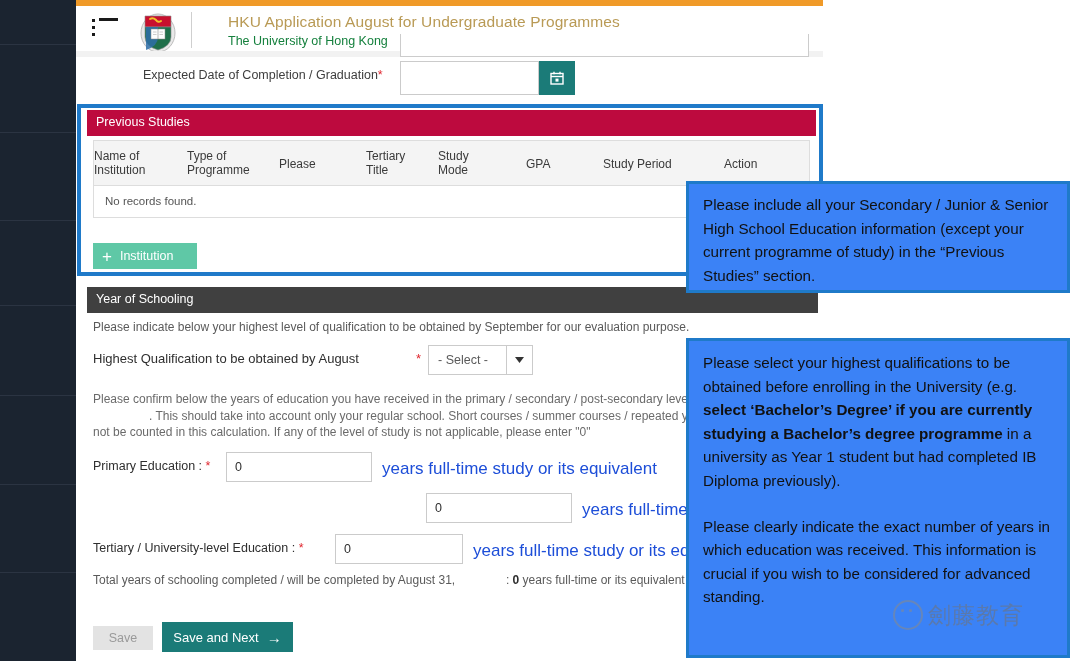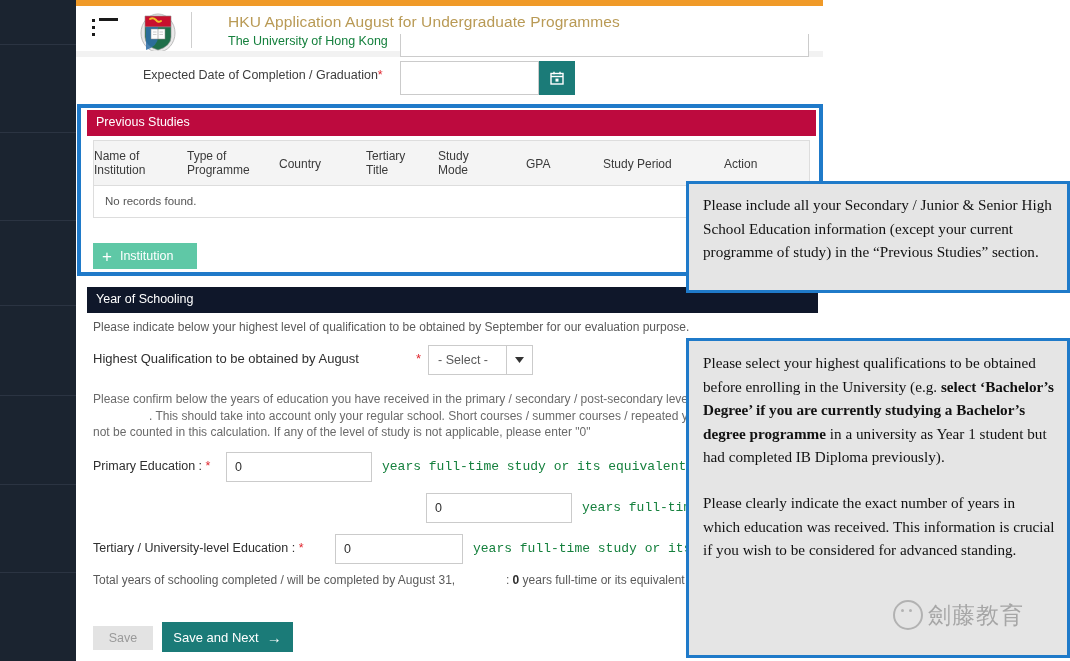--- a/index.html
+++ b/index.html
@@ -55,52 +55,52 @@
   #ps-table{position:absolute;left:17px;top:140px;width:717px;height:78px;border:1px solid #ddd;box-sizing:border-box;background:#fff;}
   #ps-thead{position:absolute;left:0;top:0;width:715px;height:44px;background:#f4f4f4;border-bottom:1px solid #ddd;}
   #ps-thead .th{position:absolute;top:8px;font-size:12px;color:#3a3a3a;line-height:14px;}
   #ps-norecord{position:absolute;left:11px;top:54px;font-size:11.5px;color:#555;}
 
   #inst-btn{position:absolute;left:17px;top:243px;width:104px;height:26px;background:#5fc8a6;color:#fff;
             font-size:12.5px;display:flex;align-items:center;cursor:pointer;border:none;}
   #inst-btn .plus{margin-left:9px;margin-right:8px;font-size:17px;font-weight:300;line-height:1;}
 
   
-  #ys-head{position:absolute;left:11px;top:287px;width:731px;height:26px;background:#0f172a;}
+  #ys-head{position:absolute;left:11px;top:287px;width:731px;height:26px;background:#404040;}
   #ys-head span{position:absolute;left:9px;top:5px;color:#fff;font-size:12.5px;}
 
   #ys-intro{position:absolute;left:17px;top:320px;width:725px;font-size:12px;color:#5a5a5a;}
 
   #hq-label{position:absolute;left:17px;top:351px;font-size:13px;color:#2e2e2e;white-space:nowrap;}
   #hq-req{position:absolute;left:340px;top:351px;color:#e0262e;font-size:13px;}
   #hq-select{position:absolute;left:352px;top:345px;width:105px;height:30px;border:1px solid #cbcbcb;background:#fff;
              box-sizing:border-box;display:flex;align-items:center;cursor:pointer;}
   #hq-select .val{padding-left:9px;font-size:12.5px;color:#5a5a5a;flex:1;white-space:nowrap;}
   #hq-select .caret{width:25px;height:28px;border-left:1px solid #cbcbcb;display:flex;align-items:center;justify-content:center;}
 
   #ys-para{position:absolute;left:17px;top:391px;width:725px;font-size:12px;color:#6a6a6a;line-height:16.5px;}
   #ys-para .indent{display:inline-block;width:56px;}
 
   .edurow{position:absolute;font-size:12.5px;color:#2e2e2e;white-space:nowrap;}
   .edurow .req{color:#e0262e;}
   .eduinput{position:absolute;height:30px;border:1px solid #cbcbcb;background:#fff;box-sizing:border-box;
             font-family:"Liberation Sans",sans-serif;font-size:12.5px;color:#2e2e2e;padding-left:8px;outline:none;}
-  .edusuffix{position:absolute;font-size:13px;color:#15803d;white-space:nowrap;font-family:Liberation Mono, monospace;}
+  .edusuffix{position:absolute;font-size:17px;color:#1d4ed8;white-space:nowrap;}
 
   #total-line{position:absolute;left:17px;top:573px;font-size:12px;color:#5a5a5a;white-space:nowrap;}
   #total-line .bold{color:#2e2e2e;font-weight:bold;}
 
   #save-btn{position:absolute;left:17px;top:626px;width:60px;height:24px;background:#e3e3e3;color:#9a9a9a;
             border:none;font-size:12.5px;font-family:"Liberation Sans",sans-serif;cursor:pointer;}
   #next-btn{position:absolute;left:86px;top:622px;width:131px;height:30px;background:#1b7b78;color:#fff;border:none;
             font-size:13px;font-family:"Liberation Sans",sans-serif;display:flex;align-items:center;justify-content:center;cursor:pointer;}
   #next-btn .arrow{margin-left:8px;font-size:15px;}
 
   
-  .callout{position:absolute;background:#e5e5e5;border:3px solid #1f7ac9;box-sizing:border-box;font-family:Liberation Serif, serif;}
+  .callout{position:absolute;background:#3b82f6;border:3px solid #1f7ac9;box-sizing:border-box;}
   .callout p{margin:0;color:#111;}
   #callout1{left:686px;top:181px;width:384px;height:112px;padding:9px 12px 0 14px;}
   #callout1 p{font-size:15.2px;line-height:23.5px;}
   #callout2{left:686px;top:338px;width:384px;height:320px;padding:10px 12px 0 14px;}
   #callout2 p{font-size:15.2px;line-height:23.6px;}
   #callout2 p.gap{margin-top:22px;}
   .callout b{font-weight:bold;}
 
   
   #wm{position:absolute;left:893px;top:595px;width:150px;height:40px;opacity:.55;pointer-events:none;
@@ -177,21 +177,21 @@
   <div id="bluebox1"></div>
 
   <div id="ps-head">
     <span>Previous Studies</span>
   </div>
 
   <div id="ps-table">
     <div id="ps-thead">
       <div class="th" style="left:0;width:66px">Name of Institution</div>
       <div class="th" style="left:93px;width:68px">Type of Programme</div>
-      <div class="th" style="left:185px;top:16px">Country</div>
+      <div class="th" style="left:185px;top:16px">Please</div>
       <div class="th" style="left:272px;width:62px">Tertiary Title</div>
       <div class="th" style="left:344px;width:44px">Study Mode</div>
       <div class="th" style="left:432px;top:16px">GPA</div>
       <div class="th" style="left:509px;top:16px">Study Period</div>
       <div class="th" style="left:630px;top:16px">Action</div>
     </div>
     <div id="ps-norecord">No records found.</div>
   </div>
 
   <div id="inst-btn">

